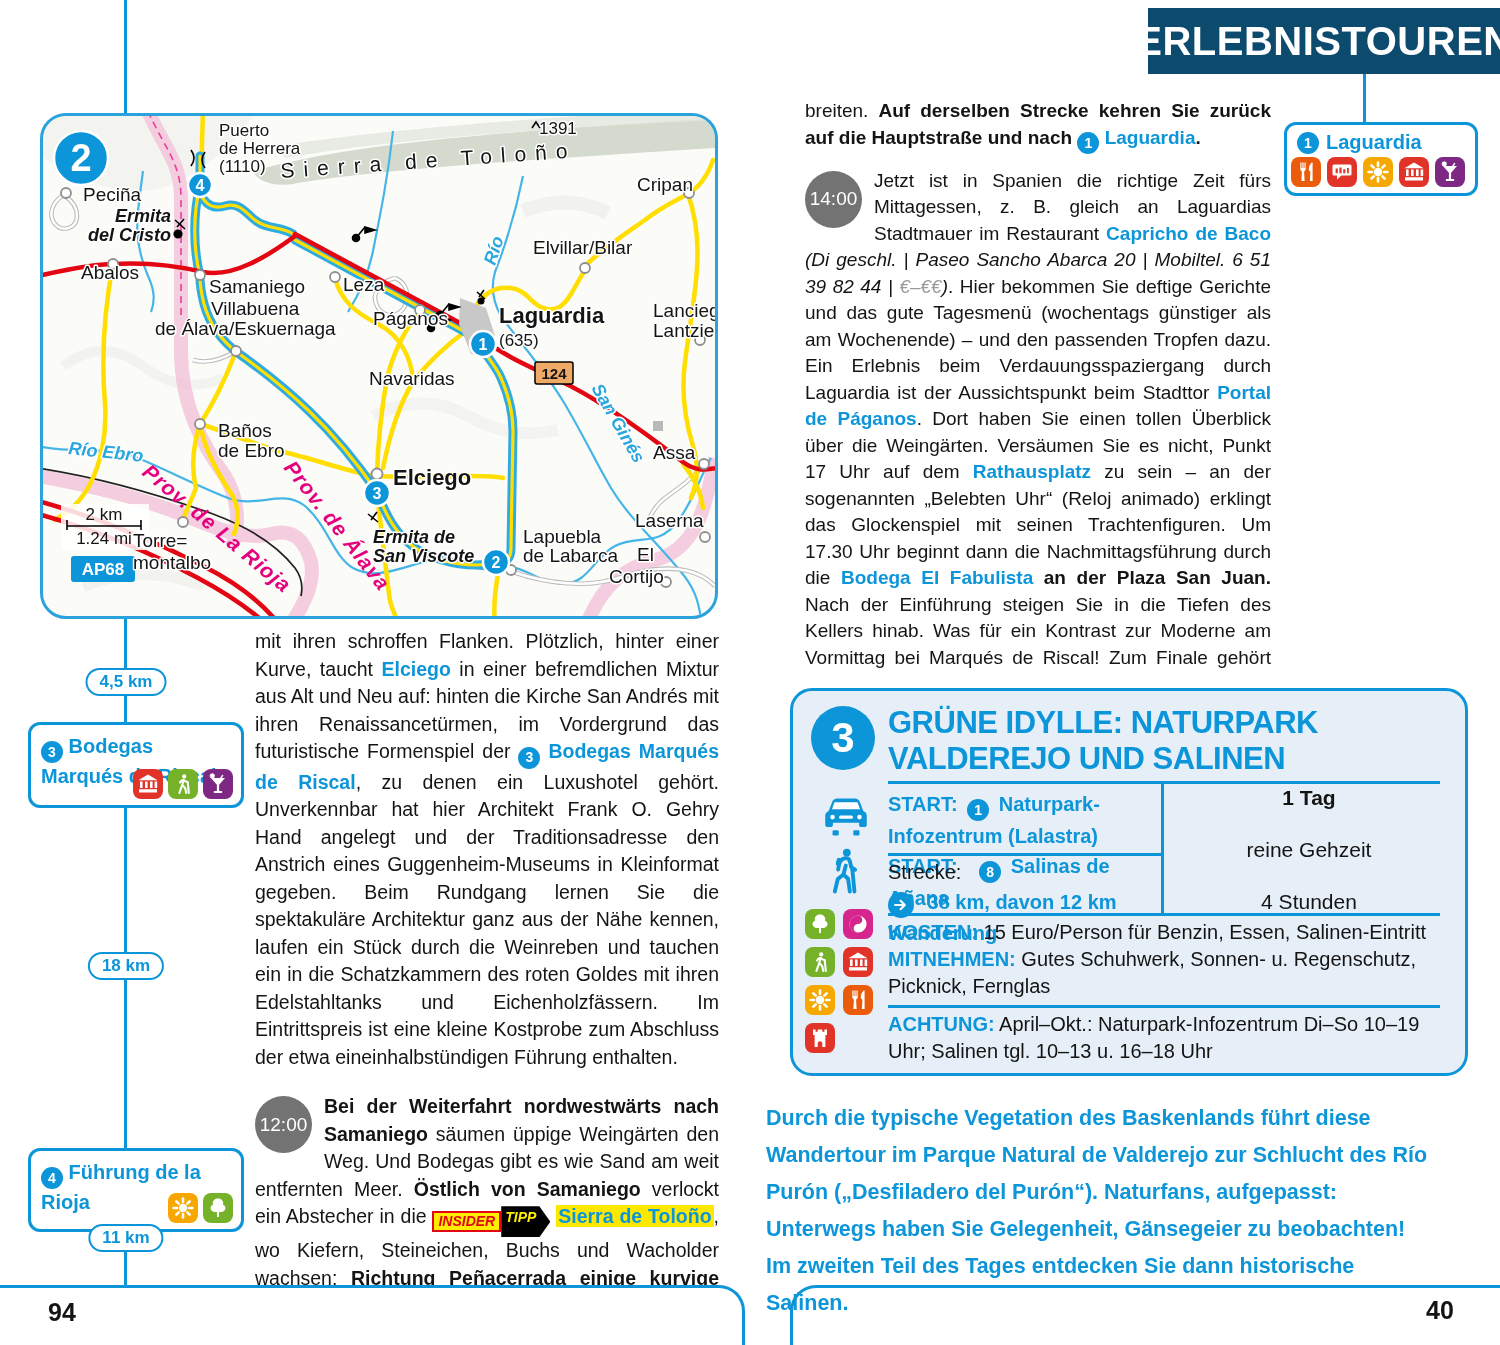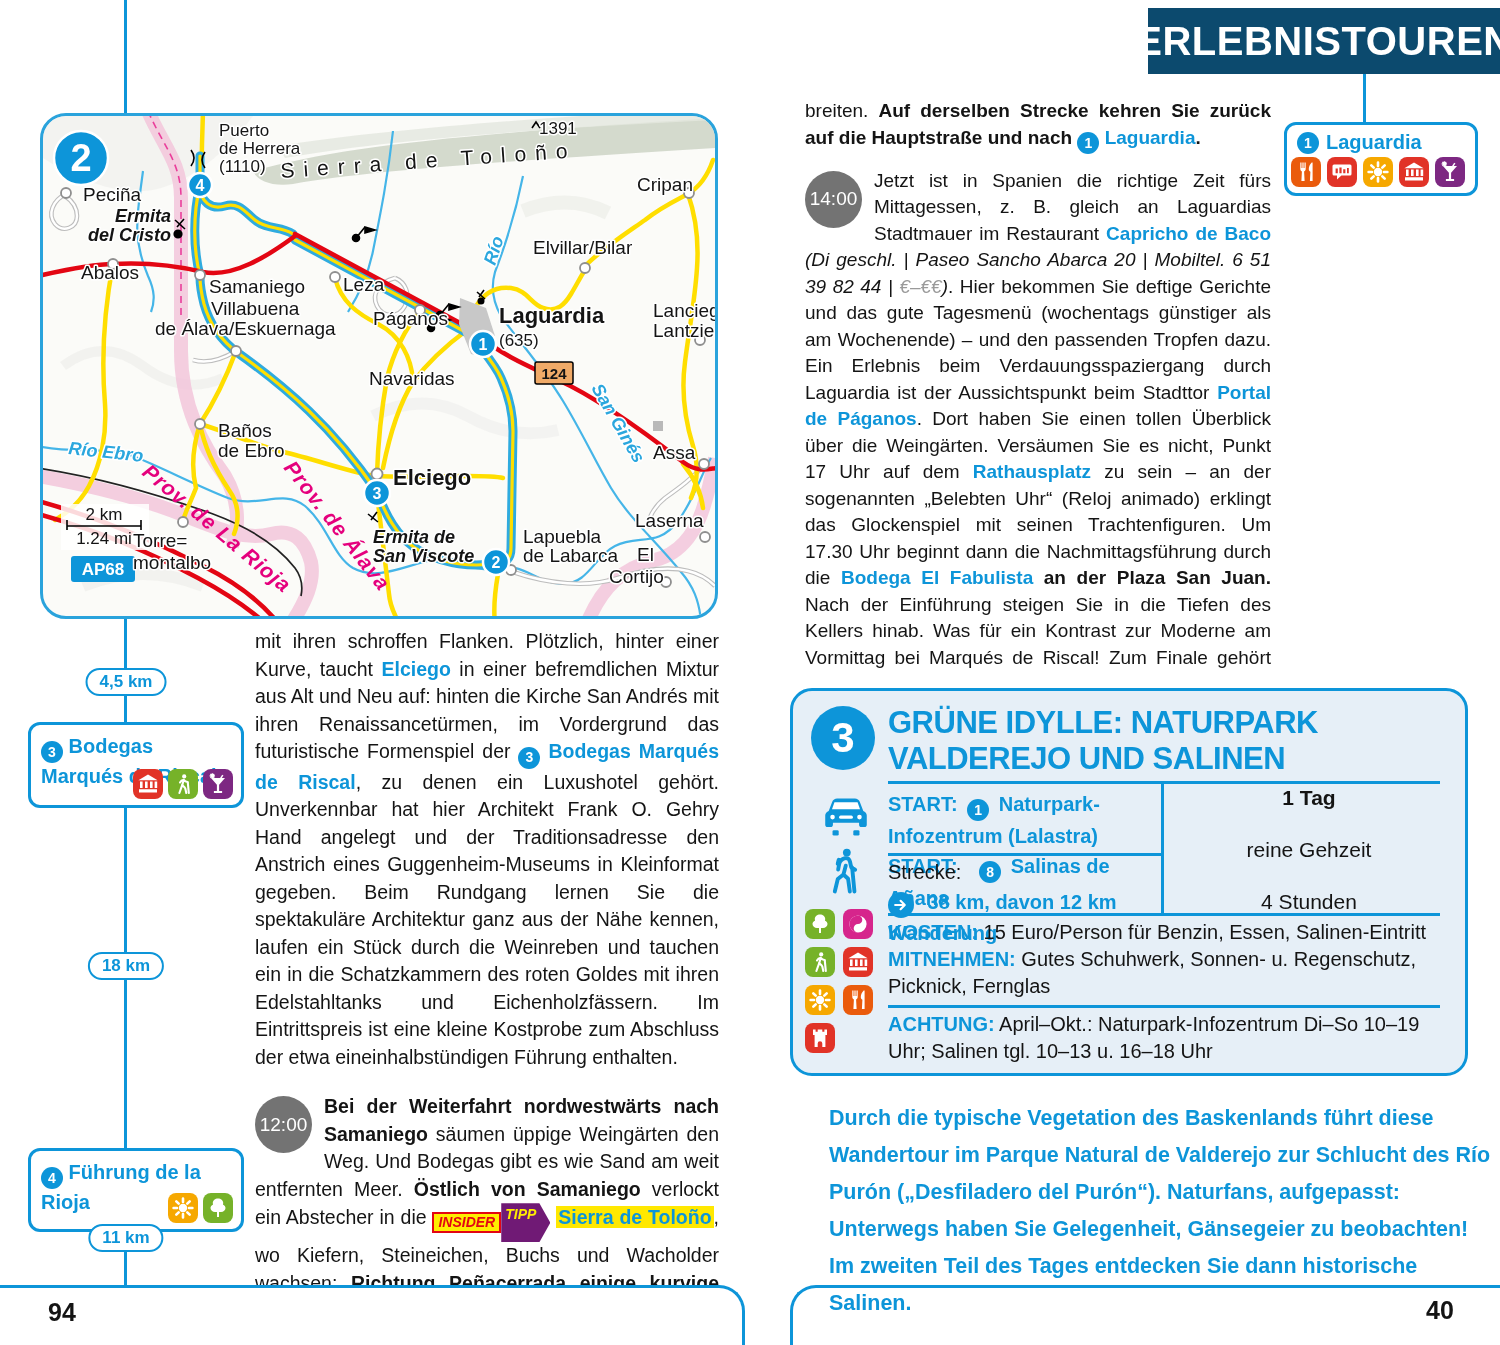--- a/index.html
+++ b/index.html
@@ -37,21 +37,21 @@
   .para{margin:0 0 22px 0;}
   .b{font-weight:700;} .it{font-style:italic;} .blue{color:#0d95d9;} .gray{color:#9a9a9a;}
   .hl{background:#ffe800;padding:0 2px;}
   .tcirc{float:left;width:57px;height:57px;border-radius:50%;background:#737373;color:#fff;
          font-weight:400;font-size:19px;display:flex;align-items:center;justify-content:center;
          margin:3px 12px 2px 0;}
   .numcircle{display:inline-flex;width:22px;height:22px;border-radius:50%;background:#0d95d9;color:#fff;
          font-weight:700;font-size:14px;align-items:center;justify-content:center;vertical-align:-4px;}
   .insider{display:inline-flex;align-items:center;font-style:italic;font-weight:700;font-size:14px;vertical-align:-3px;}
   .insider .p1{background:#ffed00;color:#e30613;border:2px solid #e30613;padding:0 4px;line-height:17px;}
-  .insider .p2{background:#701a75;color:#ffed00;padding:0 14px 16px 4px;line-height:23px;
+  .insider .p2{background:#000000;color:#ffed00;padding:0 14px 8px 4px;line-height:23px;
          clip-path:polygon(0 0,calc(100% - 11px) 0,100% 50%,calc(100% - 11px) 100%,0 100%);}
   
   .lagbox{position:absolute;left:1284px;top:122px;width:194px;height:74px;background:#fff;z-index:3;
          border:3px solid #0d95d9;border-radius:12px;padding:6px 8px 4px 10px;box-sizing:border-box;}
   .lagname{color:#0d95d9;font-weight:700;font-size:20px;display:flex;align-items:center;gap:7px;}
   .lagicons{display:flex;gap:6px;justify-content:flex-end;margin-top:3px;padding-right:2px;}
   
   .sicon{display:inline-flex;width:30px;height:30px;border-radius:8px;align-items:center;justify-content:center;flex:0 0 auto;}
   .sicon svg{width:24px;height:24px;}
   .i-museum{background:#e13327;} .i-hiker{background:#76b229;} .i-cocktail{background:#7d2882;}
@@ -70,21 +70,21 @@
   .t3lab{color:#0d95d9;font-weight:700;}
   .t3val{color:#0d95d9;font-weight:700;}
   .durcell{left:371px;top:96px;width:290px;height:124px;display:flex;flex-direction:column;
          align-items:center;justify-content:center;font-size:21px;line-height:29px;gap:23px;}
   .bigicon{display:flex;align-items:center;justify-content:center;}
   .bigicon svg{width:100%;height:100%;}
   .arrowc{display:inline-flex;width:26px;height:26px;border-radius:50%;background:#0d95d9;
          align-items:center;justify-content:center;vertical-align:-6px;margin-right:8px;}
   .arrowc svg{width:20px;height:20px;}
   
-  .teaser{position:absolute;left:829px;top:1100px;width:664px;color:#0d95d9;font-weight:700;
+  .teaser{position:absolute;left:766px;top:1100px;width:664px;color:#0d95d9;font-weight:700;
           font-size:21.5px;line-height:37px;text-align:left;}
   .f-left{position:absolute;left:0;top:1285px;width:745px;height:60px;
           border-top:3.5px solid #0d95d9;border-right:3.5px solid #0d95d9;border-top-right-radius:26px;box-sizing:border-box;}
   .f-right{position:absolute;left:790px;top:1285px;width:710px;height:60px;
           border-top:3.5px solid #0d95d9;border-left:3.5px solid #0d95d9;border-top-left-radius:26px;box-sizing:border-box;}
   .pgnum{position:absolute;font-weight:700;font-size:25px;color:#141414;}
   .applink{position:absolute;left:130px;top:1298px;color:#0d95d9;font-weight:700;font-size:21px;}
 </style>
 </head>
 <body>

